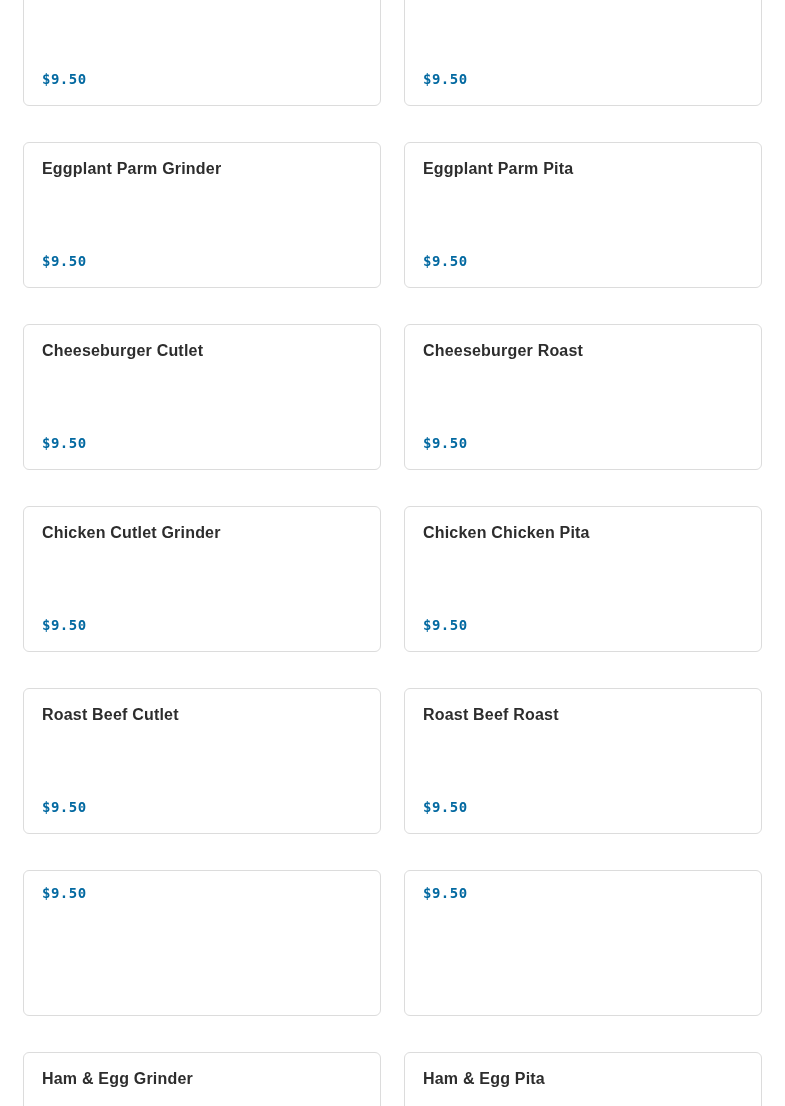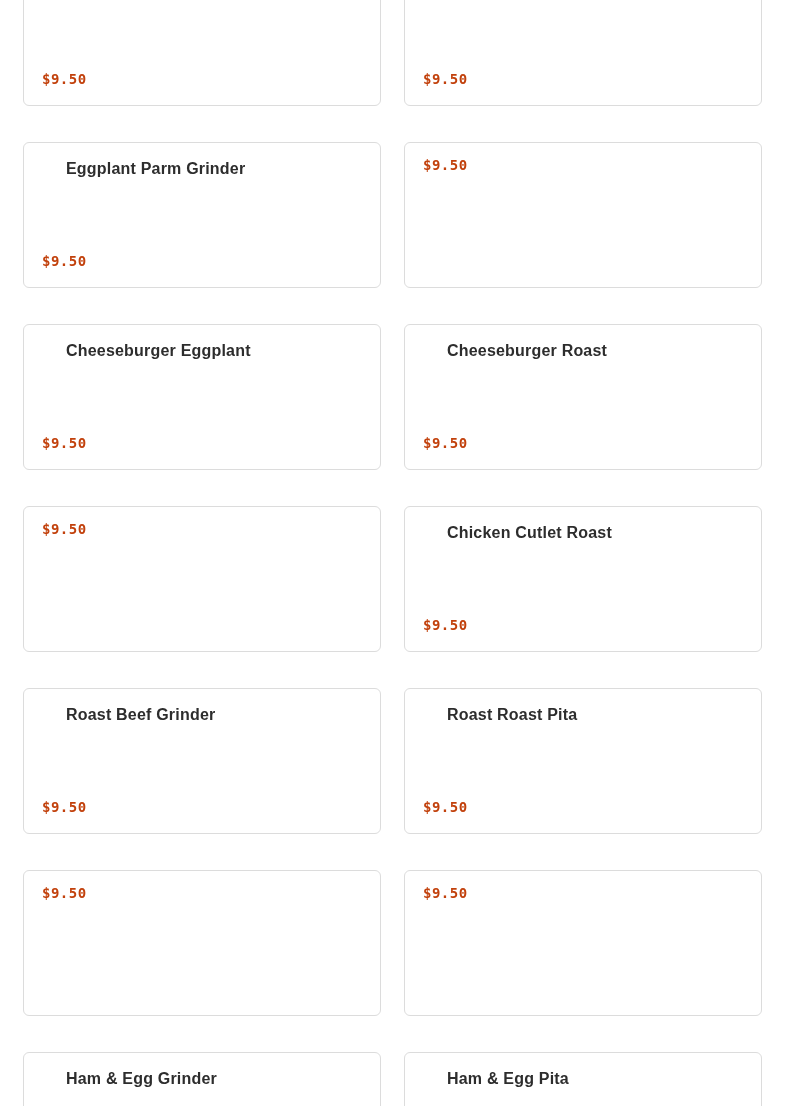--- a/index.html
+++ b/index.html
@@ -34,28 +34,27 @@
     flex-direction: column;
     justify-content: space-between;
     cursor: pointer;
   }
   .item-name {
     font-size: 16px;
     line-height: 24px;
     font-weight: 700;
     color: #2d2d2d;
     letter-spacing: 0.2px;
-    margin-left: 24px;
   }
   .item-price {
     font-family: "DejaVu Sans Mono", "Liberation Mono", monospace;
     font-size: 14px;
     line-height: 16px;
     font-weight: 700;
-    color: #c2410c;
+    color: #0369a1;
     letter-spacing: 0.5px;
   }
 </style>
 </head>
 <body>
 
 <div class="menu-grid">
   <div class="menu-card">
     <span class="item-name"></span>
     <span class="item-price">$9.50</span>
@@ -65,49 +64,51 @@
     <span class="item-name"></span>
     <span class="item-price">$9.50</span>
   </div>
 
   <div class="menu-card">
     <span class="item-name">Eggplant Parm Grinder</span>
     <span class="item-price">$9.50</span>
   </div>
 
   <div class="menu-card">
+    <span class="item-name">Eggplant Parm Pita</span>
     <span class="item-price">$9.50</span>
   </div>
 
   <div class="menu-card">
-    <span class="item-name">Cheeseburger Eggplant</span>
+    <span class="item-name">Cheeseburger Cutlet</span>
     <span class="item-price">$9.50</span>
   </div>
 
   <div class="menu-card">
     <span class="item-name">Cheeseburger Roast</span>
     <span class="item-price">$9.50</span>
   </div>
 
   <div class="menu-card">
+    <span class="item-name">Chicken Cutlet Grinder</span>
     <span class="item-price">$9.50</span>
   </div>
 
   <div class="menu-card">
-    <span class="item-name">Chicken Cutlet Roast</span>
+    <span class="item-name">Chicken Chicken Pita</span>
     <span class="item-price">$9.50</span>
   </div>
 
   <div class="menu-card">
-    <span class="item-name">Roast Beef Grinder</span>
+    <span class="item-name">Roast Beef Cutlet</span>
     <span class="item-price">$9.50</span>
   </div>
 
   <div class="menu-card">
-    <span class="item-name">Roast Roast Pita</span>
+    <span class="item-name">Roast Beef Roast</span>
     <span class="item-price">$9.50</span>
   </div>
 
   <div class="menu-card">
     <span class="item-price">$9.50</span>
   </div>
 
   <div class="menu-card">
     <span class="item-price">$9.50</span>
   </div>

